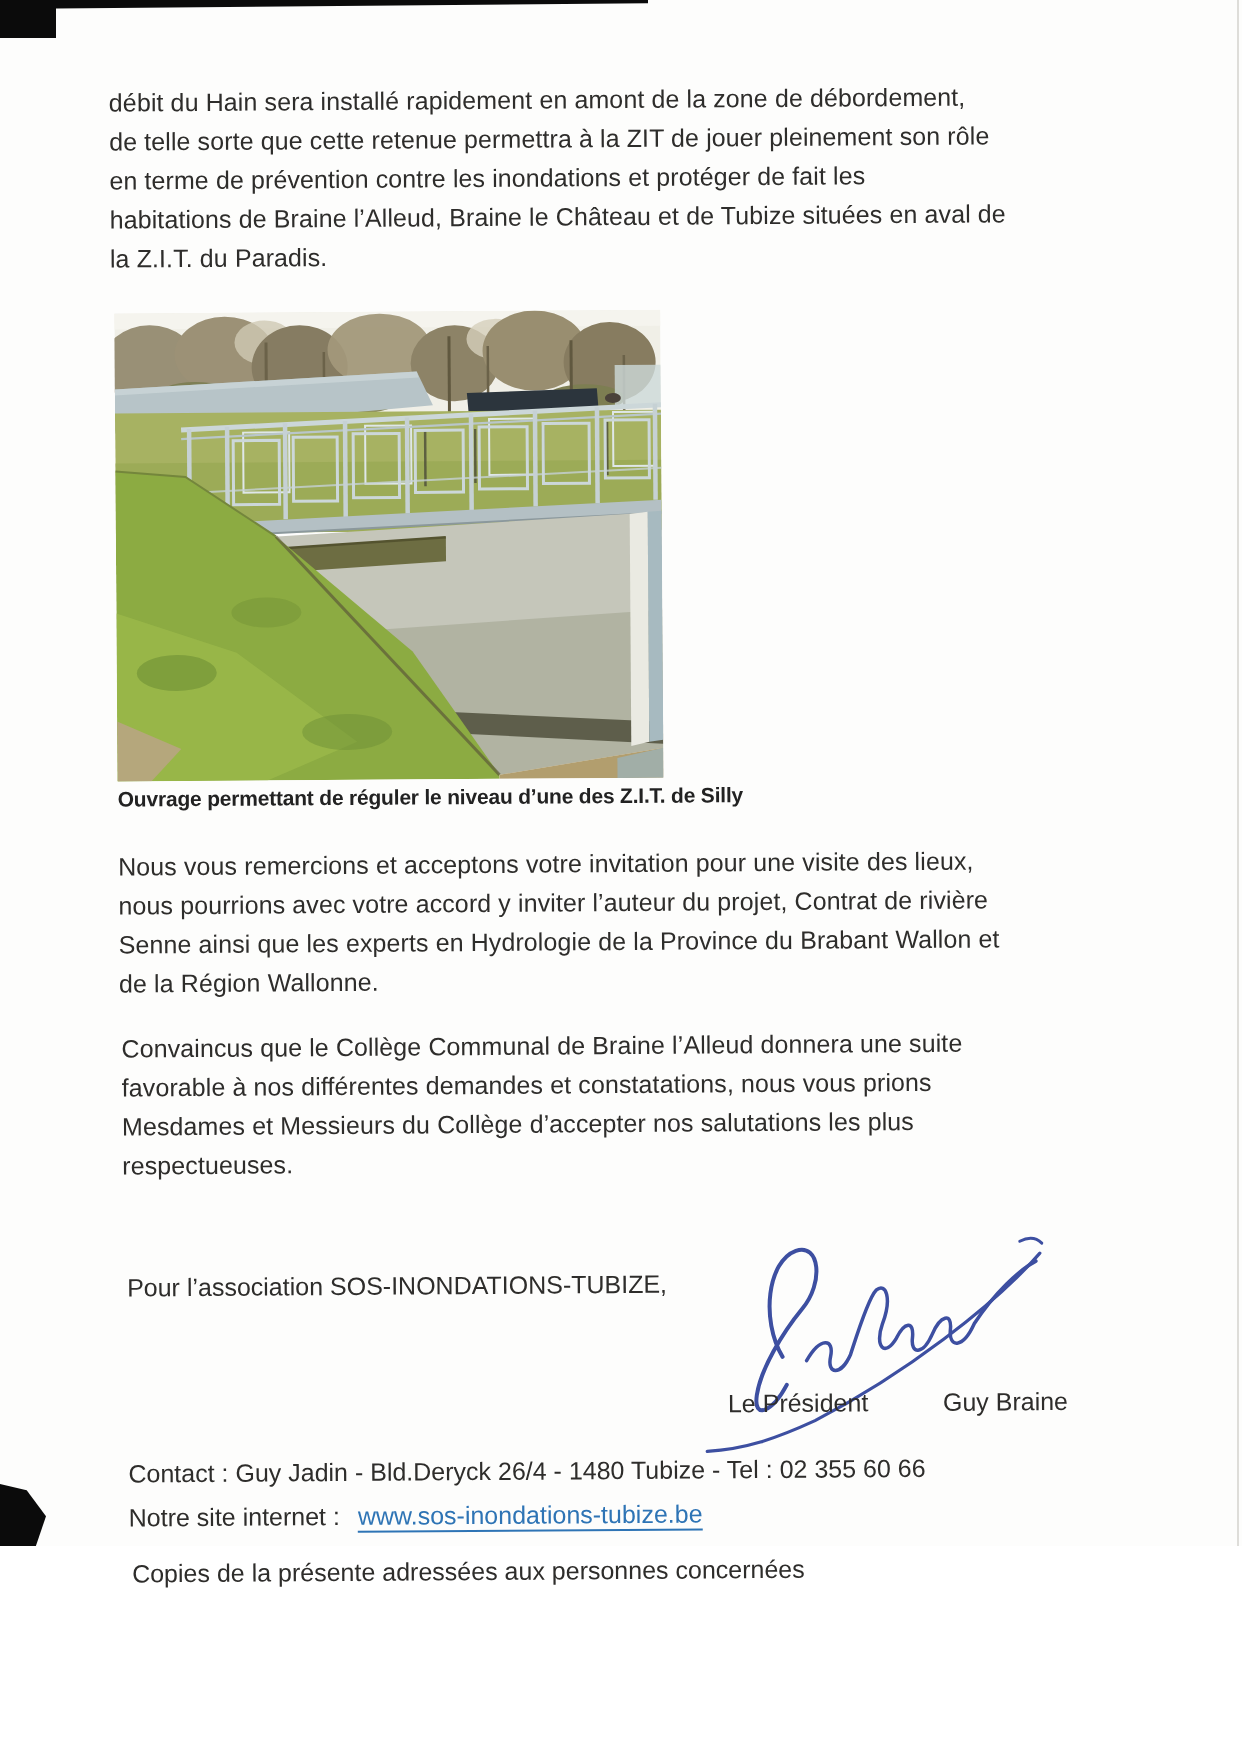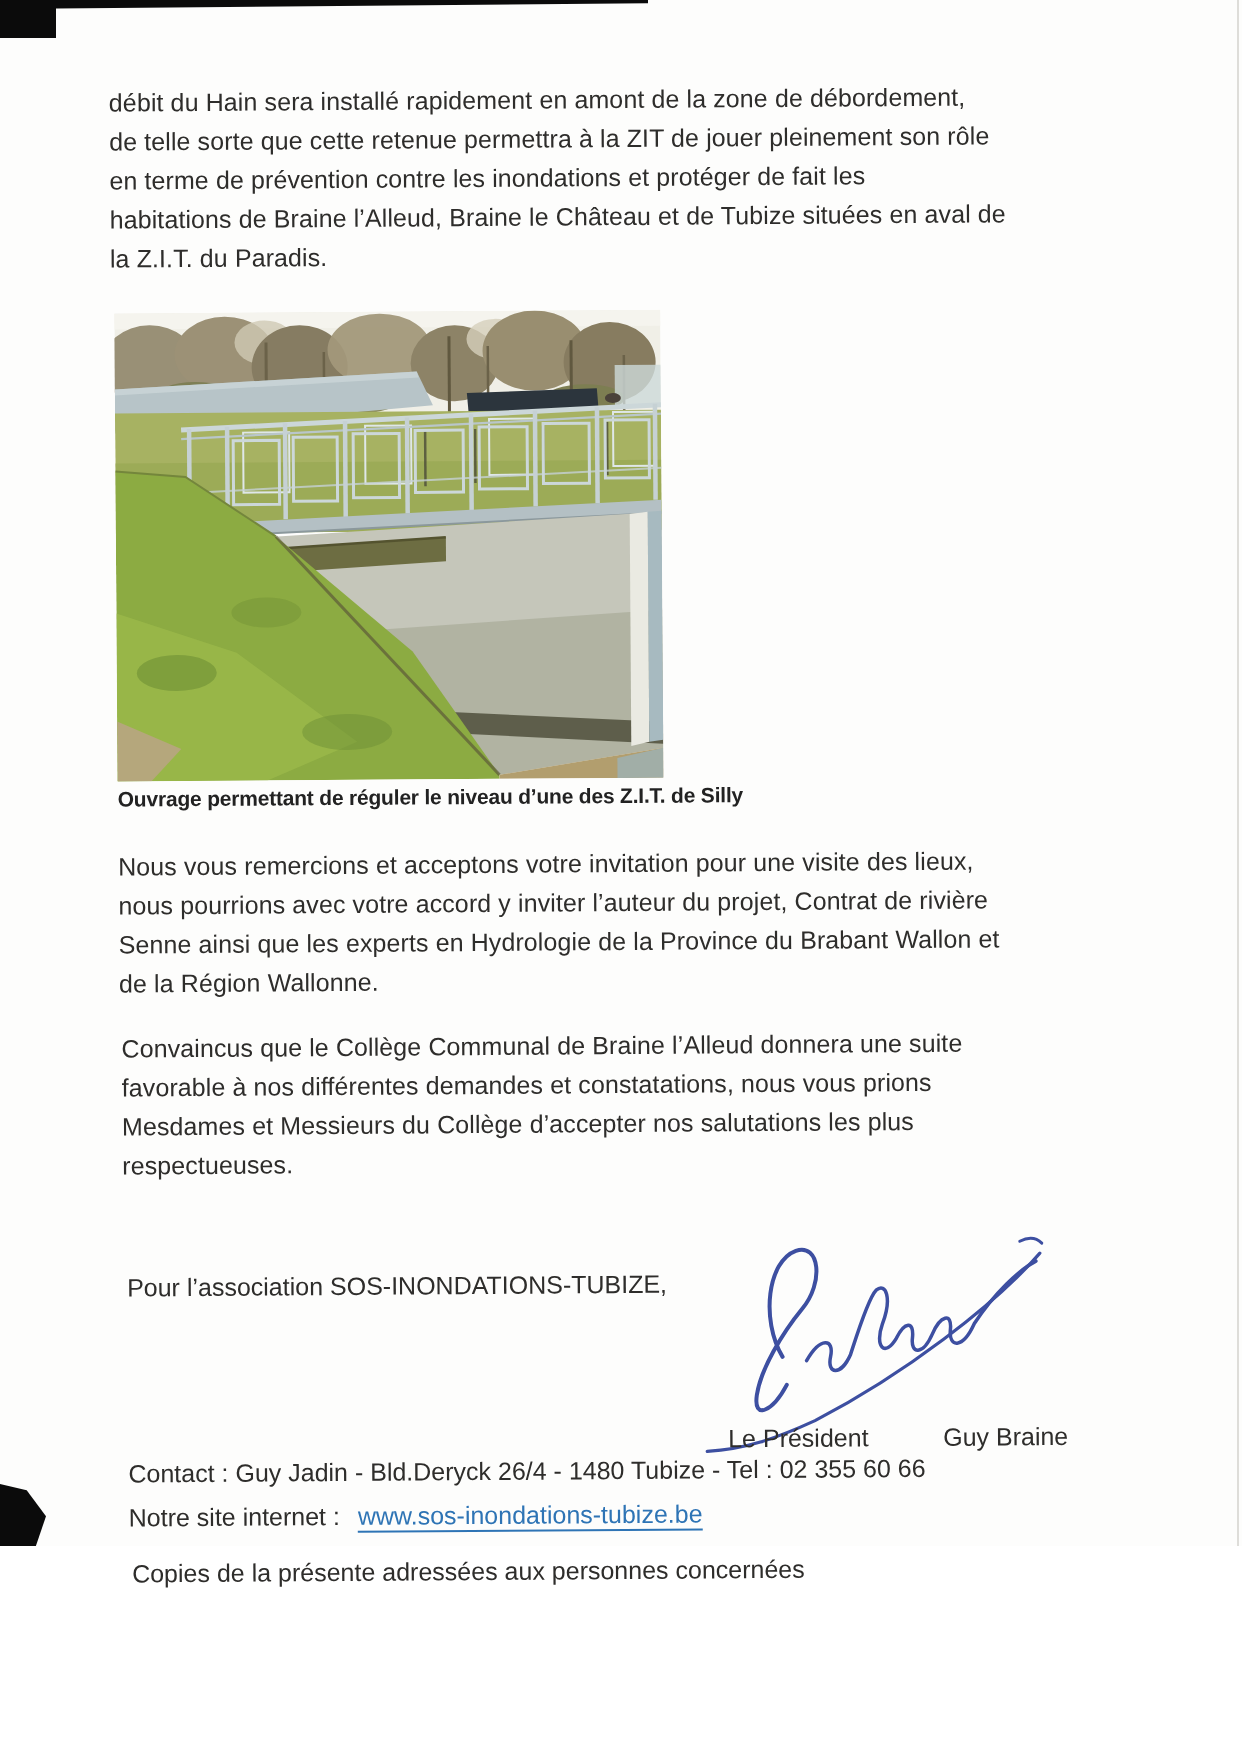--- a/index.html
+++ b/index.html
@@ -26,21 +26,21 @@
   #para1{left:113px;top:80px;}
   #para2{left:117px;top:844px;}
   #para3{left:119px;top:1026px;}
 
   .photo-wrap{position:absolute;left:117px;top:310px;width:546px;height:468px;}
   .photo-wrap svg{display:block;}
   .caption{position:absolute;left:117px;top:784px;font-size:21px;font-weight:bold;letter-spacing:-.2px;color:#222;white-space:nowrap;}
 
   .association{position:absolute;left:123px;top:1270px;font-size:25px;white-space:nowrap;}
   .sig-svg{position:absolute;left:660px;top:1200px;}
-  .president{position:absolute;left:723px;top:1390px;font-size:25px;white-space:nowrap;margin-top:35px;}
+  .president{position:absolute;left:723px;top:1390px;font-size:25px;white-space:nowrap;}
   .president .name{position:absolute;left:215px;top:0;}
 
   .contact{position:absolute;left:123px;top:1456px;font-size:25px;white-space:nowrap;}
   .site{position:absolute;left:123px;top:1500px;font-size:25px;white-space:nowrap;}
   .site a{color:#2e74b5;text-decoration:none;border-bottom:2px solid #2e74b5;padding-bottom:1px;margin-left:18px;}
   .copies{position:absolute;left:126px;top:1556px;font-size:25px;white-space:nowrap;}
 </style>
 </head>
 <body>
 

